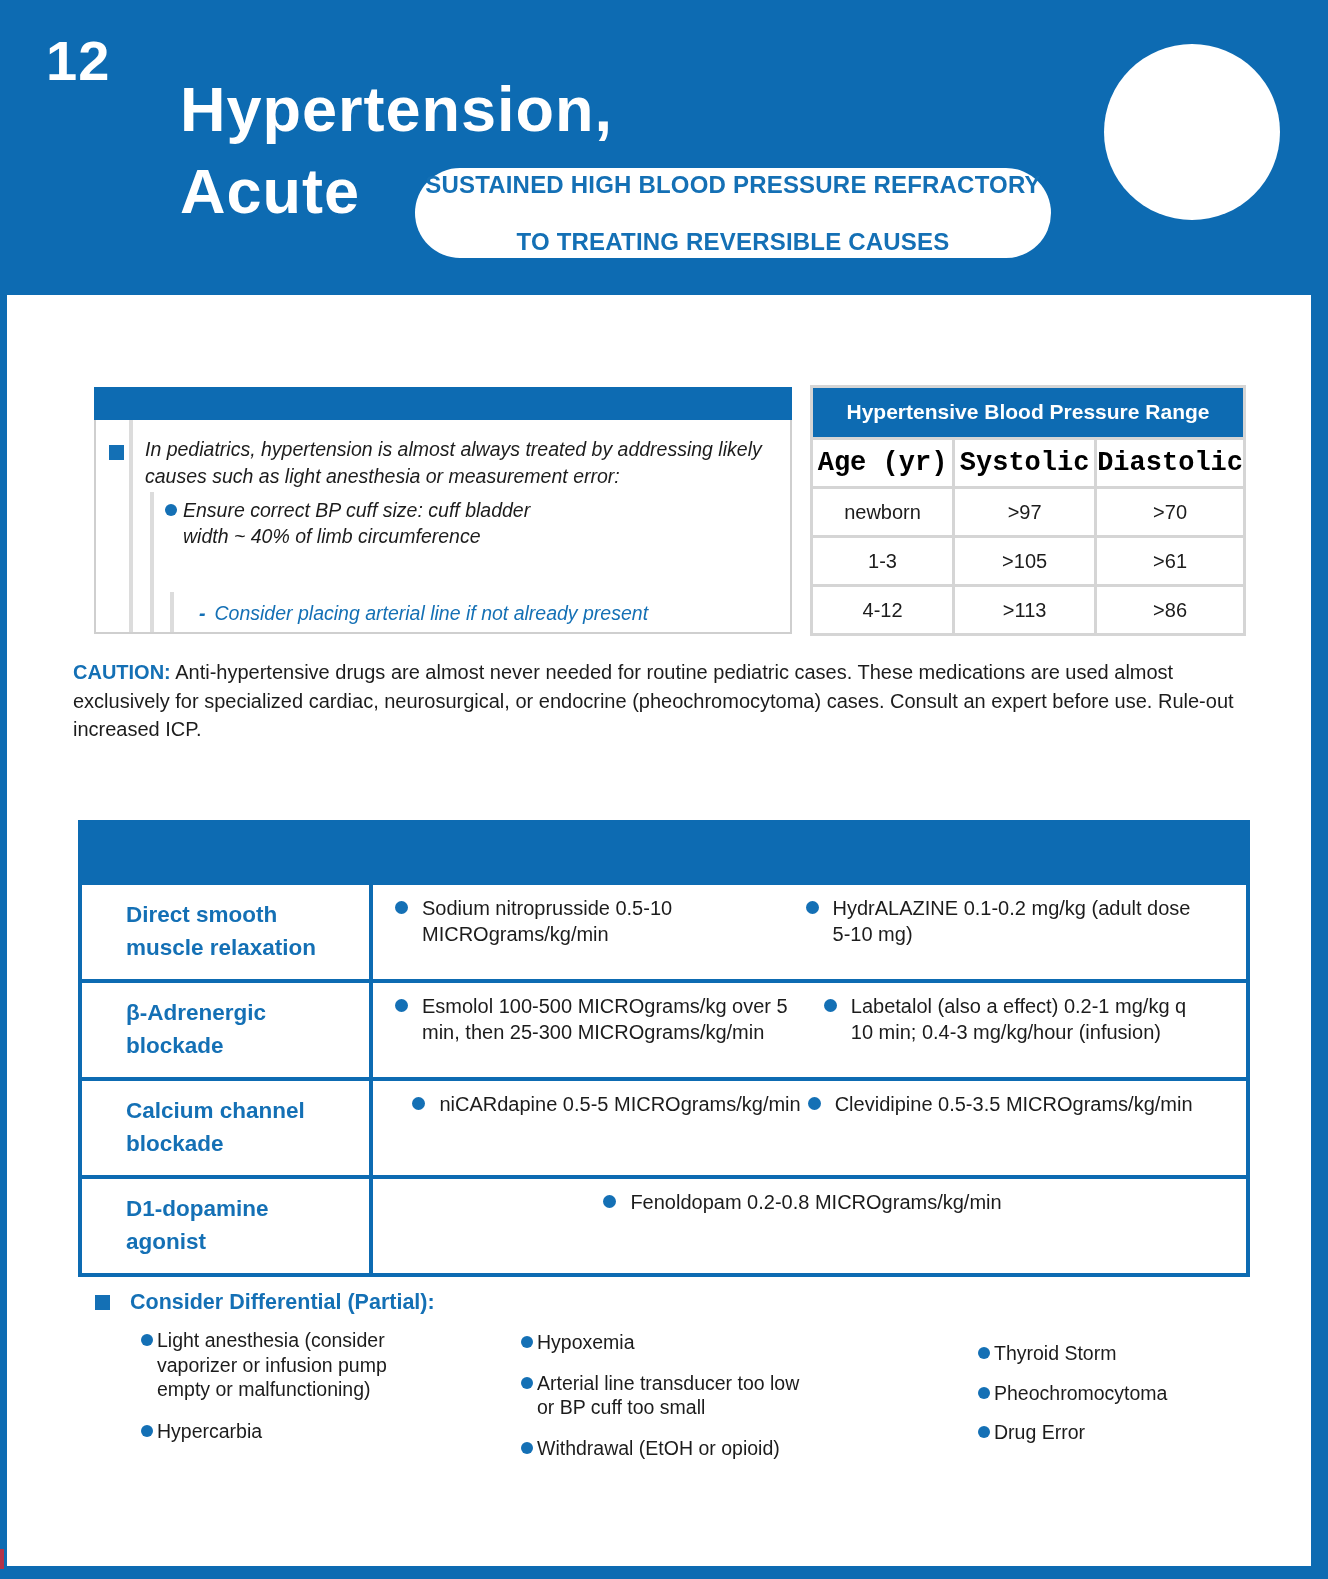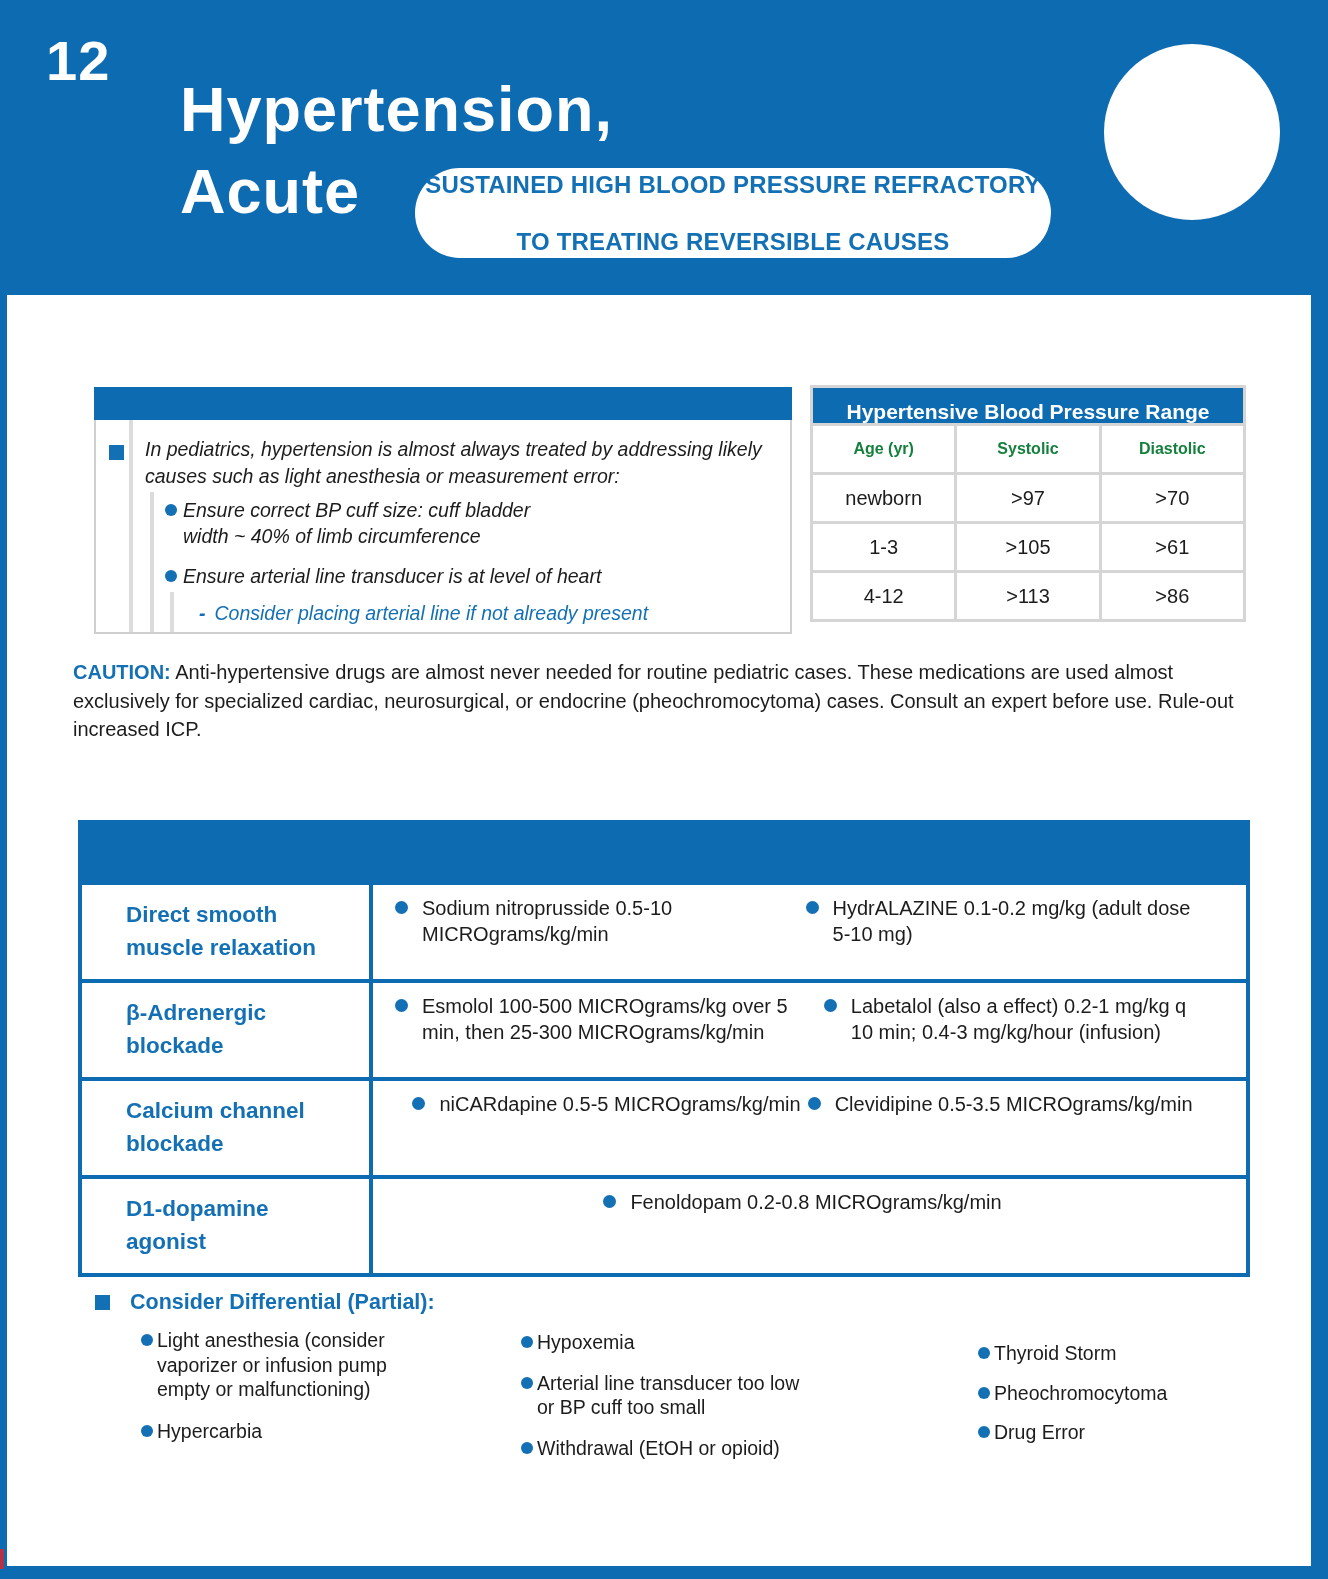--- a/index.html
+++ b/index.html
@@ -38,24 +38,24 @@
   .intro-li{position:absolute;left:69px;display:flex;gap:6px;font-size:19.5px;line-height:26px;}
   .li1{top:77px;}
   .li2{top:143px;}
   .dot{flex:0 0 auto;width:12px;height:12px;border-radius:50%;background:#1470b5;margin-top:7px;}
   .intro-li .txt span{display:block;}
   .intro-dash{position:absolute;left:103px;top:182px;display:flex;gap:9px;font-size:19.5px;color:#1470b5;}
   .dash-glyph{font-weight:bold;}
 
   
   .bp-table{position:absolute;left:810px;top:385px;width:436px;background:#d5d5d5;padding:3px;box-sizing:border-box;}
-  .bp-title{background:#0d6bb2;color:#ffffff;font-weight:bold;font-size:21px;height:35px;line-height:47px;text-align:center;margin-bottom:3px;}
+  .bp-title{background:#0d6bb2;color:#ffffff;font-weight:bold;font-size:21px;height:49px;line-height:47px;text-align:center;margin-bottom:3px;}
   .bp-grid{display:grid;grid-template-columns:1fr 1fr 1fr;gap:3px;}
   .bp-cell{background:#ffffff;height:46px;line-height:46px;text-align:center;font-size:20px;}
-  .bp-head{color:#15803d;font-weight:bold;font-size:16px;}
+  .bp-head{color:#000000;font-weight:bold;font-size:27px;font-family:Liberation Mono, monospace;}
 
   
   .caution{position:absolute;left:73px;top:658px;width:1182px;font-size:20px;line-height:28.5px;}
   .caution b{color:#1470b5;}
 
   
   .drug-table{position:absolute;left:78px;top:820px;width:1172px;border:4px solid #0d6bb2;box-sizing:border-box;background:#ffffff;}
   .drug-header{height:57px;background:#0d6bb2;}
   .drug-row{display:grid;grid-template-columns:291px 1fr;border-top:4px solid #0d6bb2;min-height:94px;}
   .drug-cat{
@@ -103,26 +103,20 @@
       <div class="guide g3"></div>
       <div class="sq-bullet"></div>
       <div class="intro-main">In pediatrics, hypertension is almost always treated by addressing likely causes such as light anesthesia or measurement error:</div>
       <div class="intro-li li1">
         <span class="dot"></span>
         <span class="txt">
           <span>Ensure correct BP cuff size: cuff bladder</span>
           <span>width ~ 40% of limb circumference</span>
         </span>
       </div>
-      <div class="intro-li li2">
-        <span class="dot"></span>
-        <span class="txt">
-          <span>Ensure arterial line transducer is at level of heart</span>
-        </span>
-      </div>
       <div class="intro-dash">
         <span class="dash-glyph">-</span>
         <span>Consider placing arterial line if not already present</span>
       </div>
     </div>
   </div>
 
   <div class="bp-table">
     <div class="bp-title">Hypertensive Blood Pressure Range</div>
     <div class="bp-grid">

